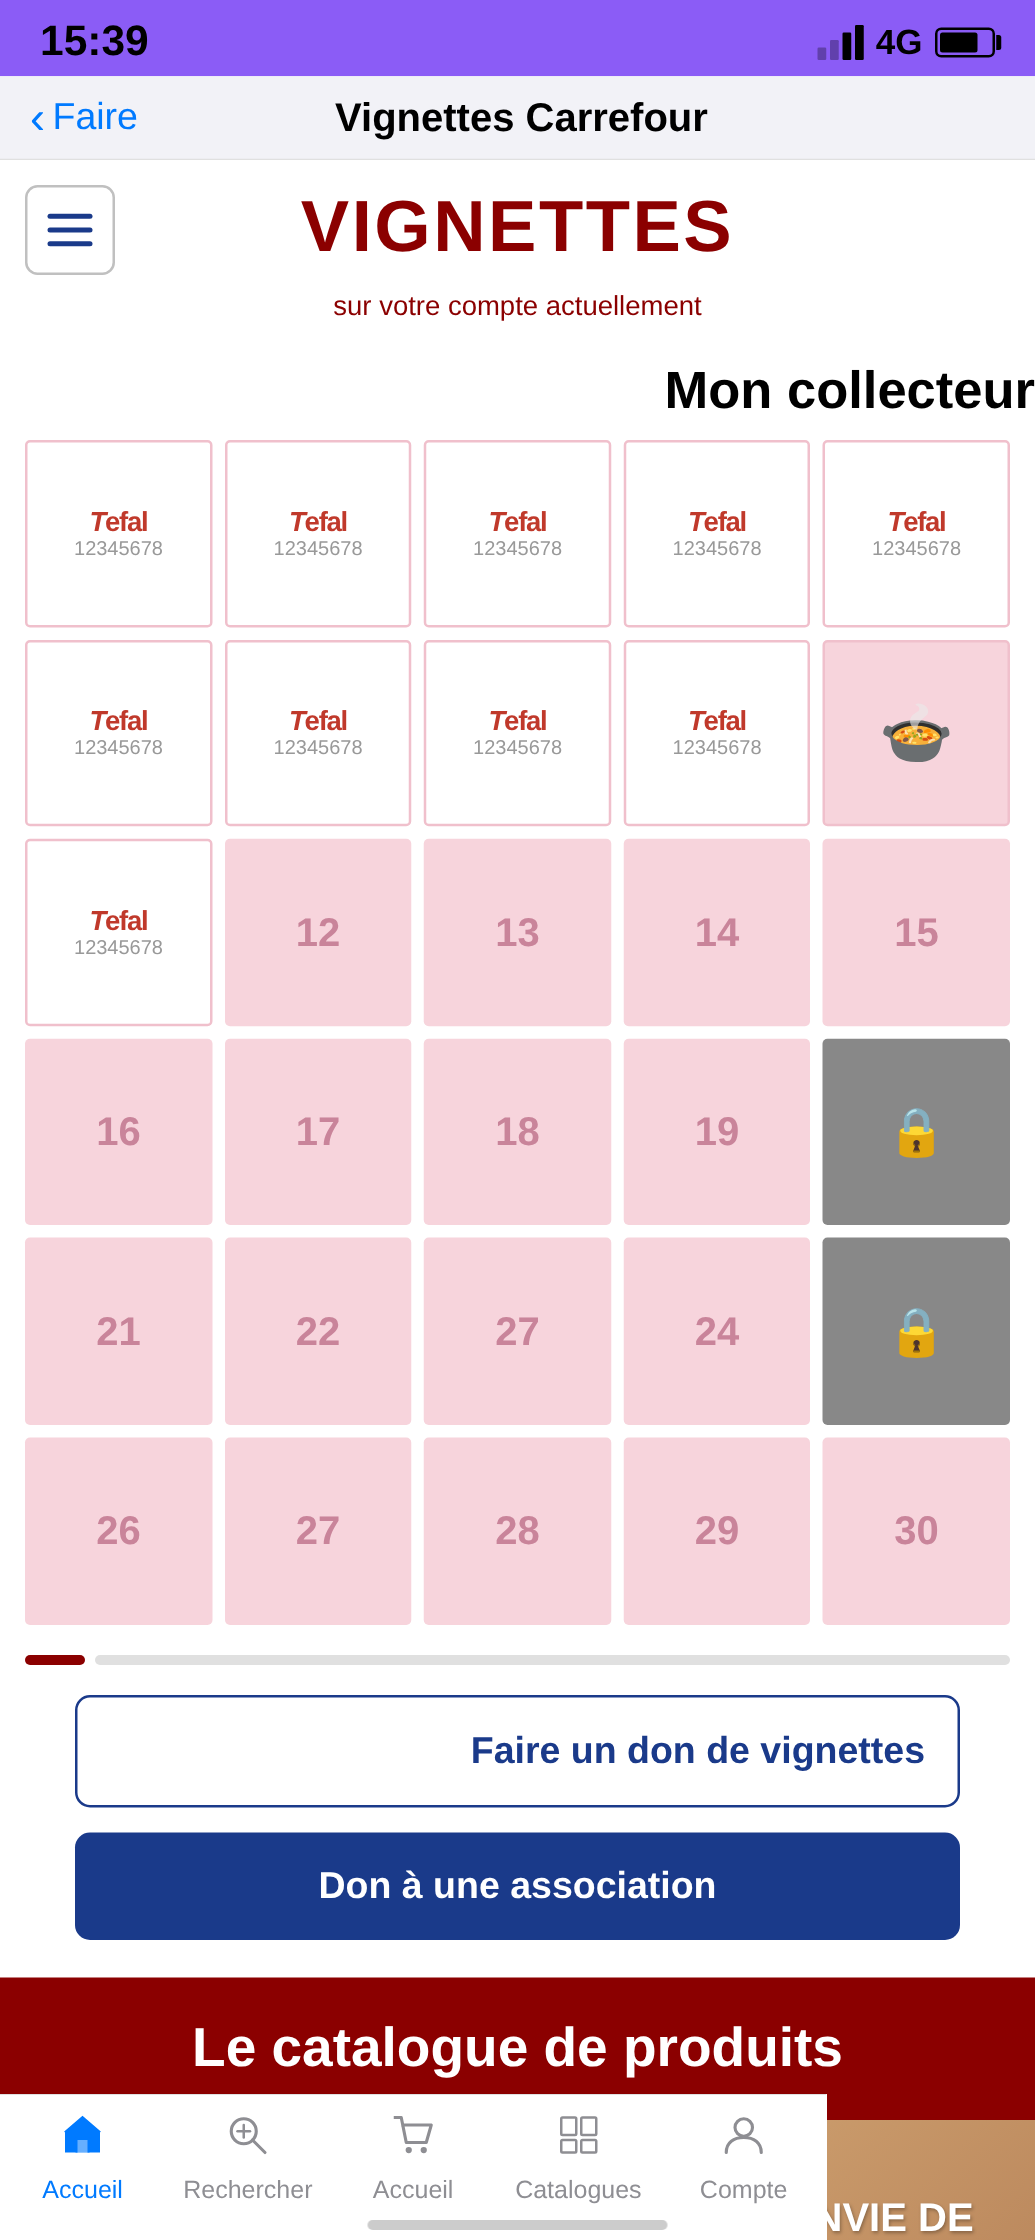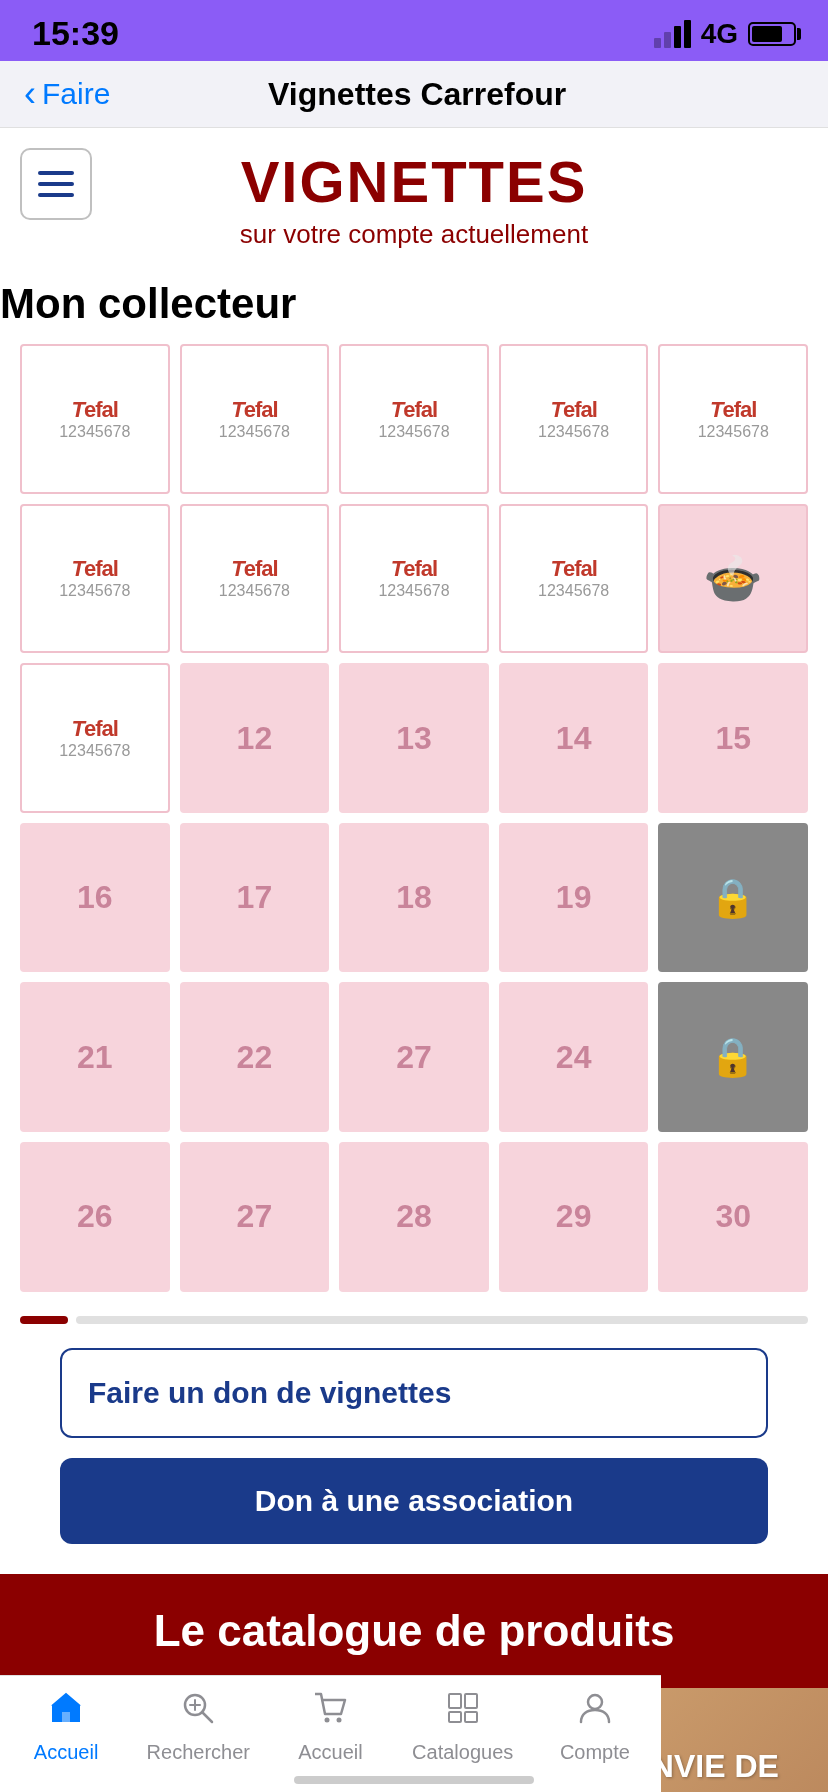--- a/index.html
+++ b/index.html
@@ -138,28 +138,28 @@
       border-radius: 2px;
     }
     .vignettes-title {
       font-size: 58px;
       font-weight: 900;
       color: #8b0000;
       letter-spacing: 2px;
       text-transform: uppercase;
     }
     .vignettes-subtitle {
-      font-size: 26px;
+      font-size: 22px;
       color: #8b0000;
-      margin-top: 4px;
+      margin-top: 17px;
     }
 
     
     .collector-title {
-      text-align: left;
+      text-align: right;
       font-size: 42px;
       font-weight: 700;
       color: #000;
       padding: 20px 0 16px 0;
     }
 
     
     .grid-container {
       padding: 0 20px;
     }
@@ -245,21 +245,21 @@
     .btn-outline {
       width: 100%;
       padding: 26px;
       border: 2.5px solid #1a3a8a;
       border-radius: 12px;
       background: #fff;
       color: #1a3a8a;
       font-size: 30px;
       font-weight: 700;
       cursor: pointer;
-      text-align: left;
+      text-align: right;
     }
     .btn-solid {
       width: 100%;
       padding: 26px;
       border: none;
       border-radius: 12px;
       background: #1a3a8a;
       color: #fff;
       font-size: 30px;
       font-weight: 700;

